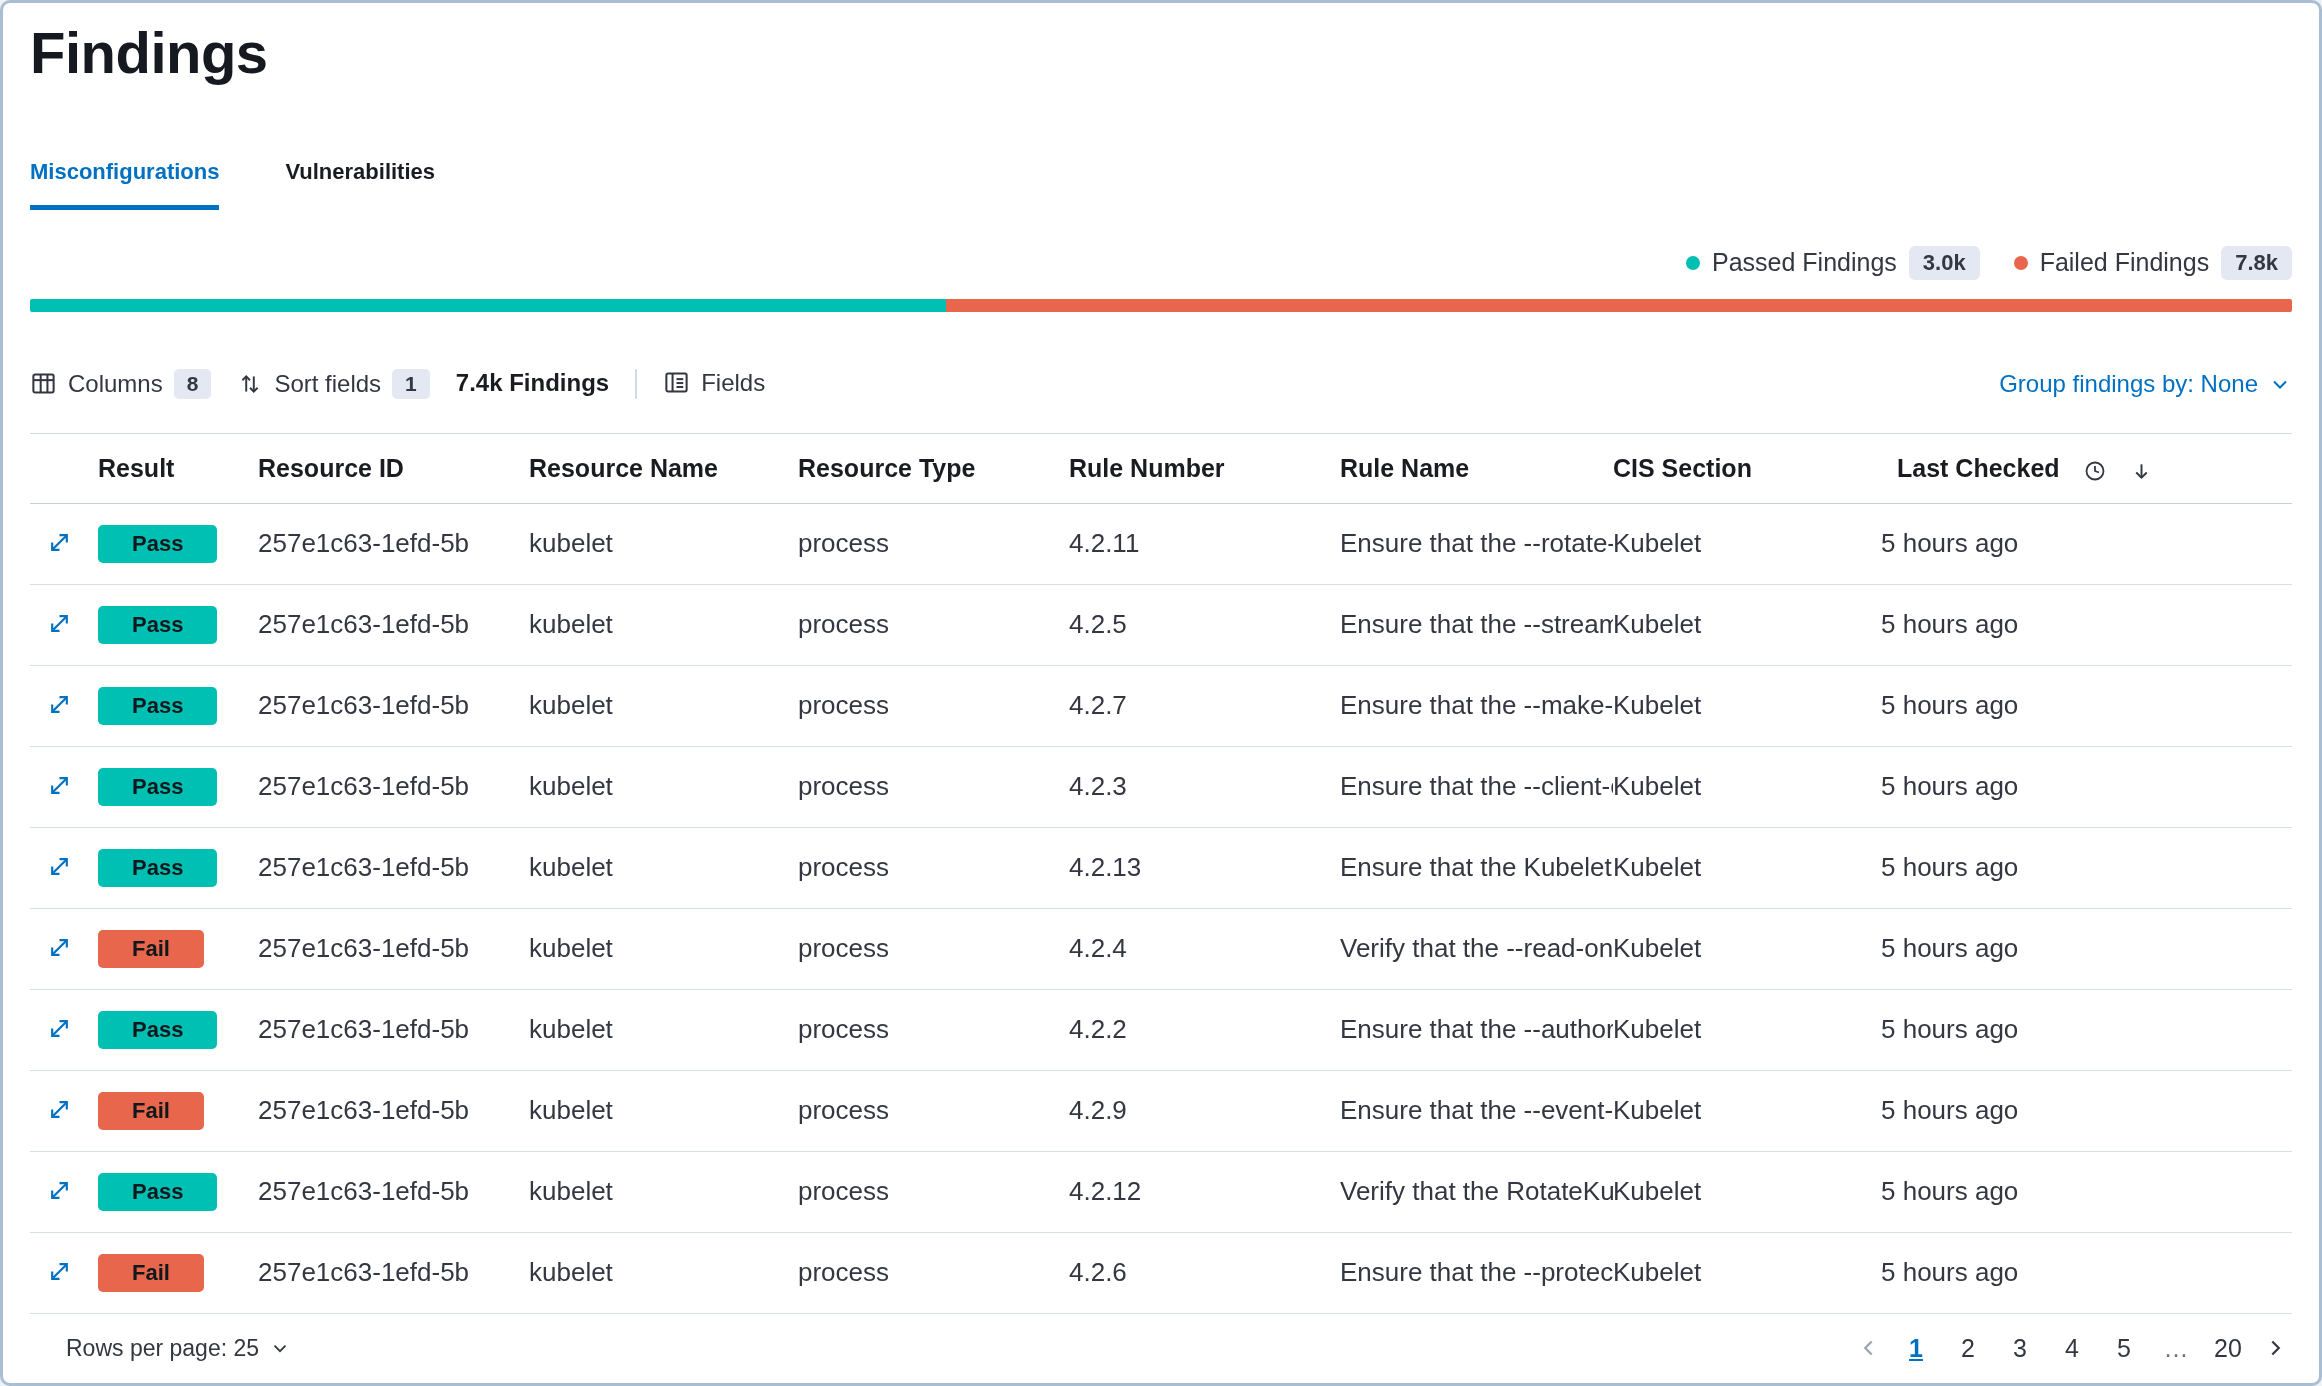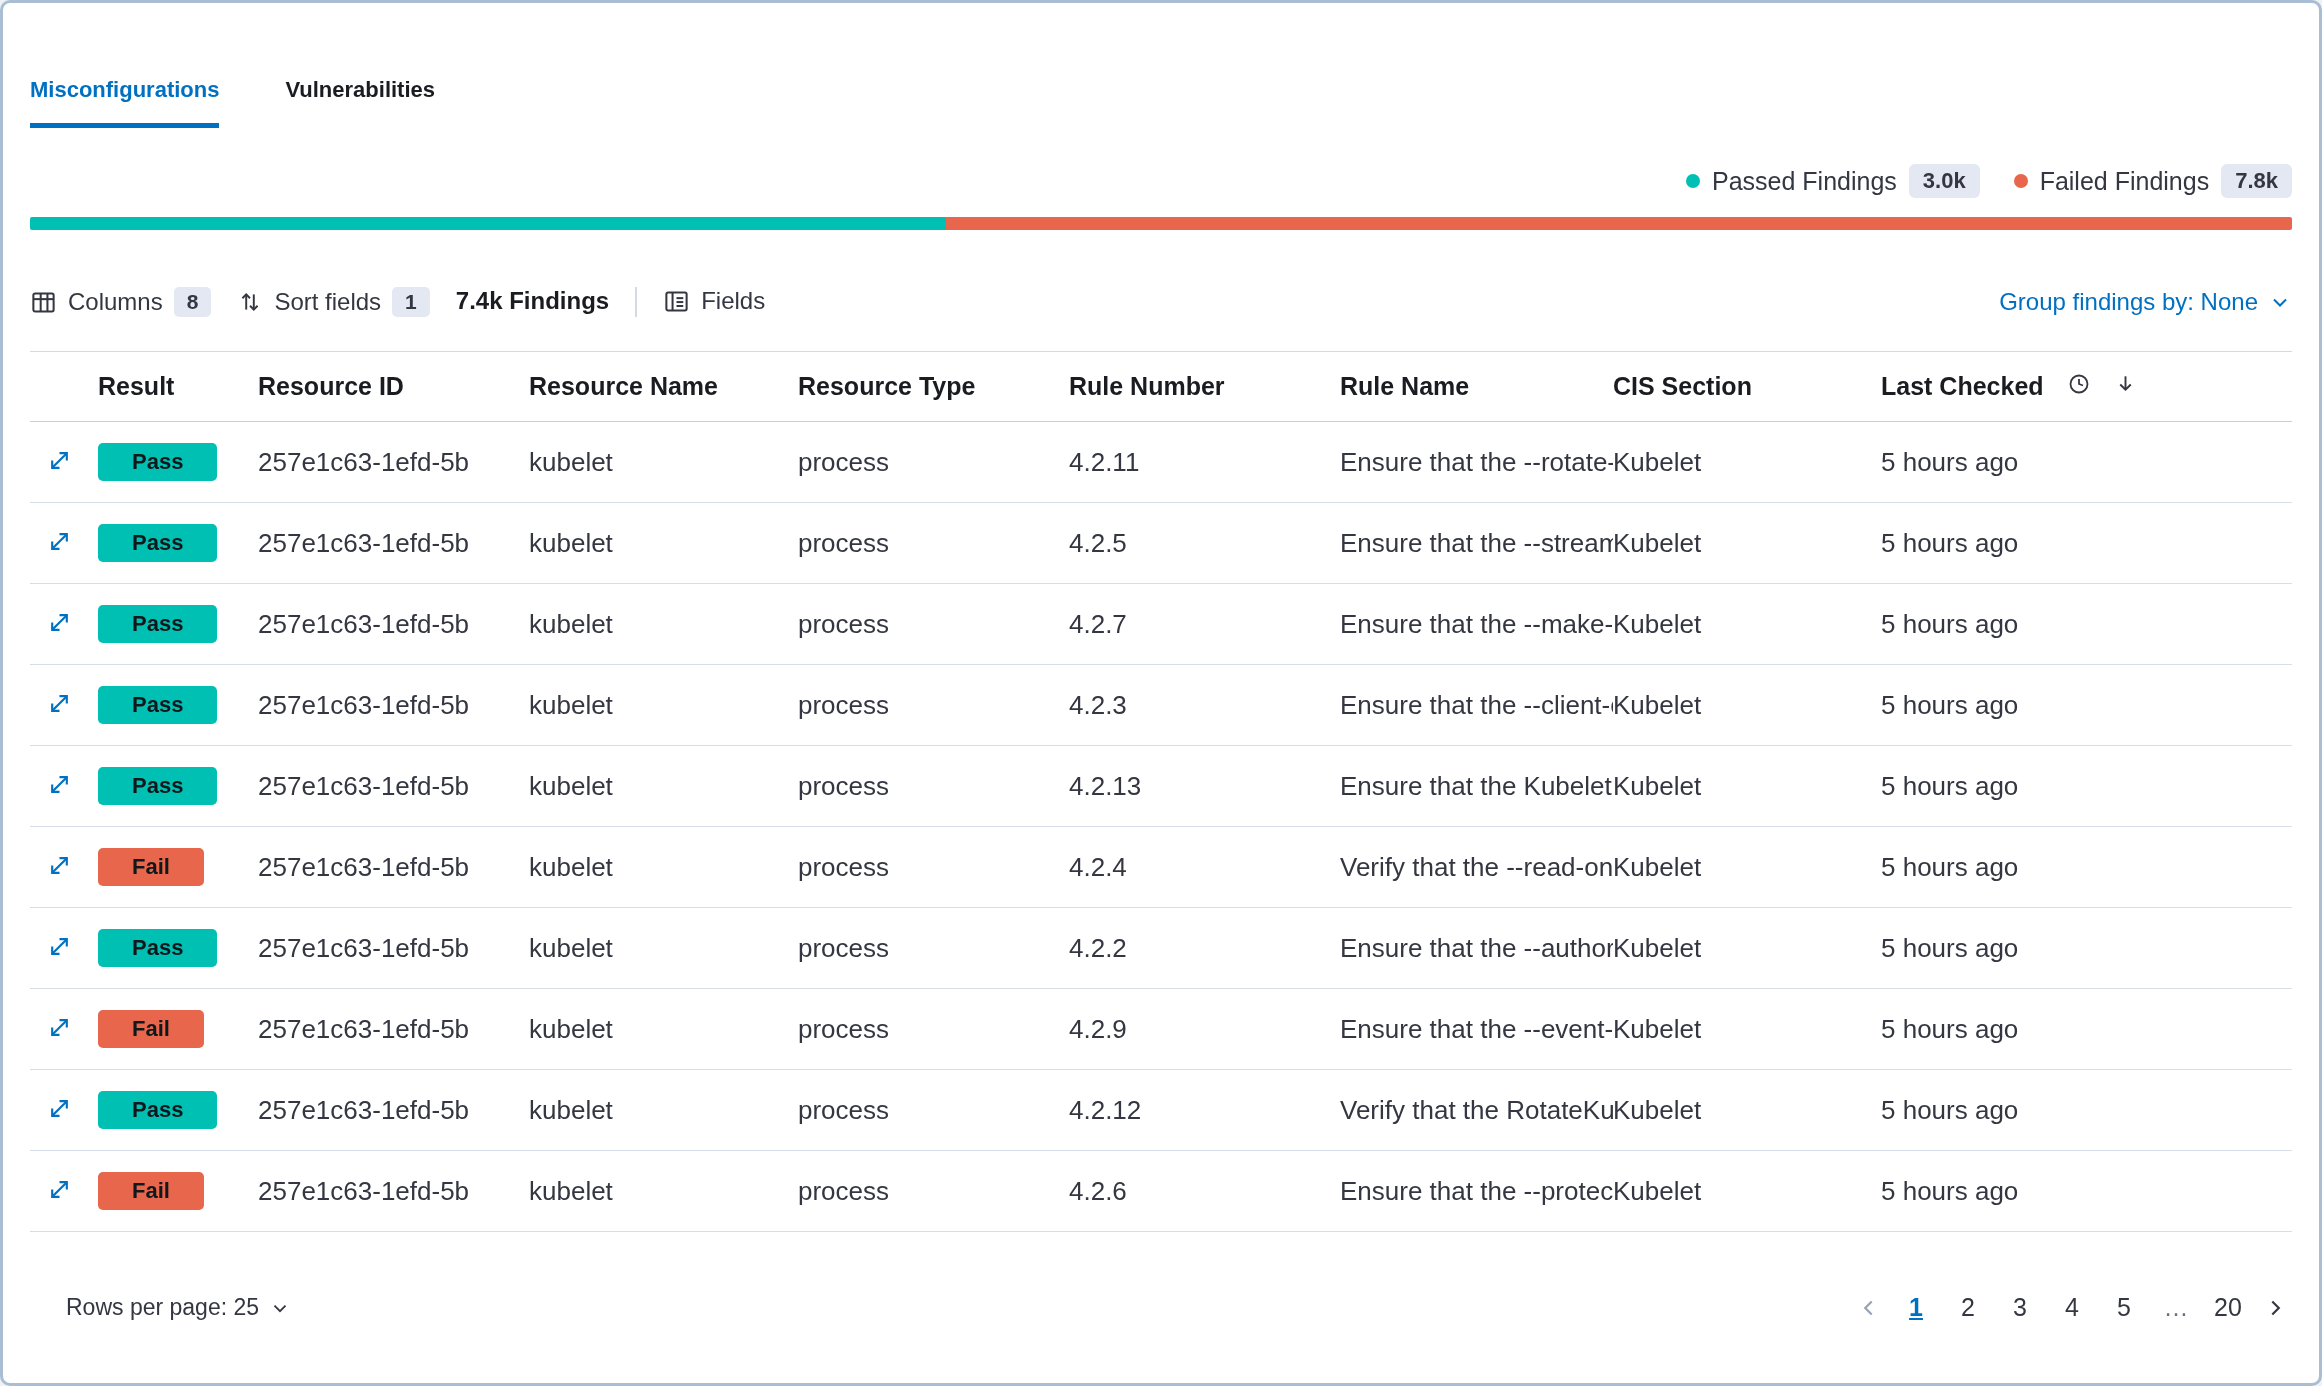--- a/index.html
+++ b/index.html
@@ -46,21 +46,21 @@
     display:grid; grid-template-columns:var(--cols); align-items:center; height:69px;
     border-top:1px solid #D3DAE6; border-bottom:1px solid #C6CEDA;
     font-weight:700; font-size:25px; color:#1A1C21;
   }
   .trow {
     display:grid; grid-template-columns:var(--cols); align-items:center; height:80px;
     border-bottom:1px solid #D8DEE8; font-size:26px; color:#343741;
   }
   .cell { overflow:hidden; white-space:nowrap; padding-right:14px; }
   .cell.expand { padding-left:12px; overflow:visible; }
-  .hdr-last { display:flex; align-items:flex-start; gap:23px; }
+  .hdr-last { display:flex; align-items:flex-end; gap:23px;margin-left:16px; }
 
   .expand-btn { background:none; border:none; padding:4px; cursor:pointer; color:#0071C2; display:inline-flex; }
 
   .badge { display:inline-block; font-size:22px; font-weight:700; padding:6px 34px; border-radius:5px; color:#11181C; }
   .badge-pass { background:#00BFB3; }
   .badge-fail { background:#E7664C; }
 
   
   .footer { flex:1; display:flex; justify-content:space-between; align-items:center; font-size:23px;margin-left:36px; }
   .rows-per-page { display:flex; align-items:center; gap:10px; cursor:pointer; color:#343741; }
@@ -72,20 +72,21 @@
   .pag-arrow.disabled { cursor:default; }
 
   svg { display:block; }
 </style>
 </head>
 <body>
 
 <div class="frame">
   <div class="page">
 
+    <h1 class="page-title">Findings</h1>
 
     <div class="tabs">
       <div class="tab active">Misconfigurations</div>
       <div class="tab">Vulnerabilities</div>
     </div>
 
     <div class="legend-row">
       <div class="legend-item">
         <span class="dot" style="background:#00BFB3"></span>
         <span>Passed Findings</span>

